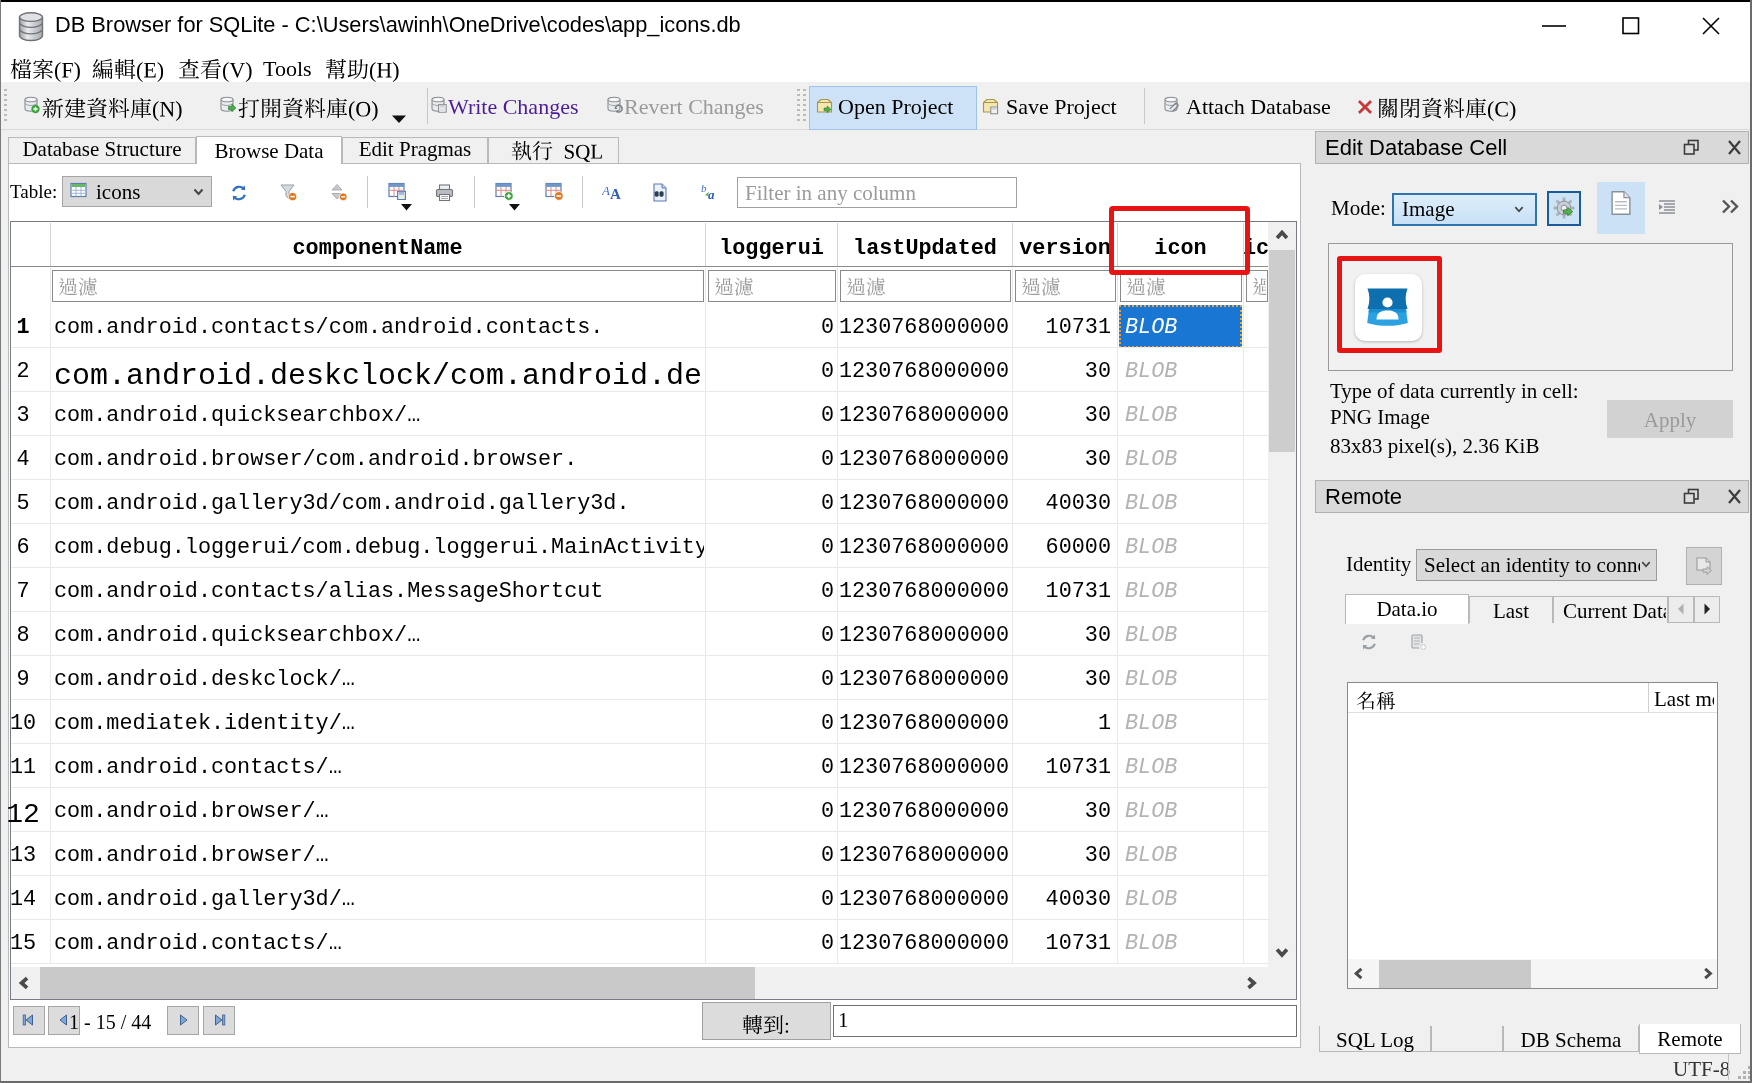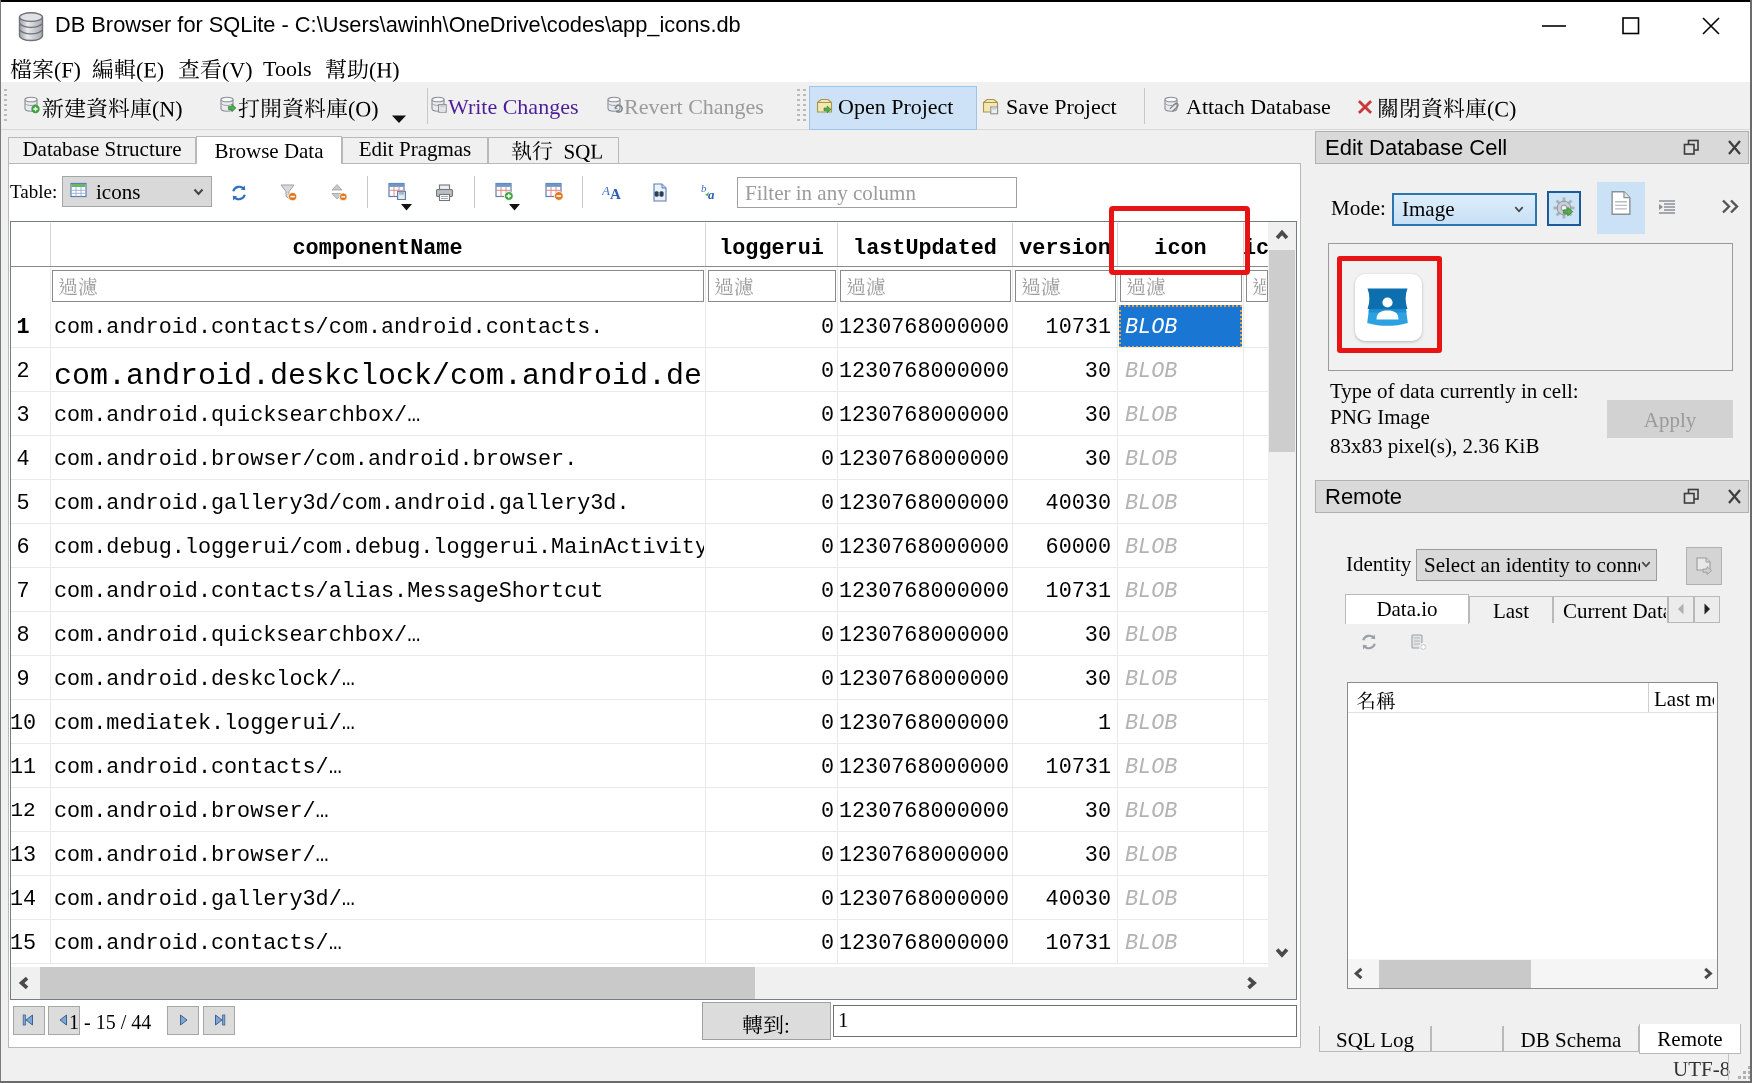--- a/index.html
+++ b/index.html
@@ -335,34 +335,34 @@
 <div class="a mono" style="left:1125px;top:623px;font-size:21.8px;font-style:italic;color:#b3b3b3">BLOB</div>
 <div class="a" style="left:11px;top:655px;width:1257px;height:1px;background:#e9e9e9"></div>
 <div class="a mono" style="left:23px;top:667px;font-size:21.8px;font-weight:normal;transform:translateX(-50%)">9</div>
 <div class="a mono" style="left:54px;top:667px;font-size:21.8px;white-space:nowrap;width:650px;overflow:hidden">com.android.deskclock/…</div>
 <div class="a mono" style="left:834px;top:667px;font-size:21.8px;transform:translateX(-100%)">0</div>
 <div class="a mono" style="left:1009px;top:667px;font-size:21.8px;transform:translateX(-100%)">1230768000000</div>
 <div class="a mono" style="left:1111px;top:667px;font-size:21.8px;transform:translateX(-100%)">30</div>
 <div class="a mono" style="left:1125px;top:667px;font-size:21.8px;font-style:italic;color:#b3b3b3">BLOB</div>
 <div class="a" style="left:11px;top:699px;width:1257px;height:1px;background:#e9e9e9"></div>
 <div class="a mono" style="left:23px;top:711px;font-size:21.8px;font-weight:normal;transform:translateX(-50%)">10</div>
-<div class="a mono" style="left:54px;top:711px;font-size:21.8px;white-space:nowrap;width:650px;overflow:hidden">com.mediatek.loggerui/…</div>
+<div class="a mono" style="left:54px;top:711px;font-size:21.8px;white-space:nowrap;width:650px;overflow:hidden">com.mediatek.identity/…</div>
 <div class="a mono" style="left:834px;top:711px;font-size:21.8px;transform:translateX(-100%)">0</div>
 <div class="a mono" style="left:1009px;top:711px;font-size:21.8px;transform:translateX(-100%)">1230768000000</div>
 <div class="a mono" style="left:1111px;top:711px;font-size:21.8px;transform:translateX(-100%)">1</div>
 <div class="a mono" style="left:1125px;top:711px;font-size:21.8px;font-style:italic;color:#b3b3b3">BLOB</div>
 <div class="a" style="left:11px;top:743px;width:1257px;height:1px;background:#e9e9e9"></div>
 <div class="a mono" style="left:23px;top:755px;font-size:21.8px;font-weight:normal;transform:translateX(-50%)">11</div>
 <div class="a mono" style="left:54px;top:755px;font-size:21.8px;white-space:nowrap;width:650px;overflow:hidden">com.android.contacts/…</div>
 <div class="a mono" style="left:834px;top:755px;font-size:21.8px;transform:translateX(-100%)">0</div>
 <div class="a mono" style="left:1009px;top:755px;font-size:21.8px;transform:translateX(-100%)">1230768000000</div>
 <div class="a mono" style="left:1111px;top:755px;font-size:21.8px;transform:translateX(-100%)">10731</div>
 <div class="a mono" style="left:1125px;top:755px;font-size:21.8px;font-style:italic;color:#b3b3b3">BLOB</div>
 <div class="a" style="left:11px;top:787px;width:1257px;height:1px;background:#e9e9e9"></div>
-<div class="a mono" style="left:23px;top:799px;font-size:21px;font-weight:normal;transform:translateX(-50%)">12</div>
+<div class="a mono" style="left:23px;top:799px;font-size:28px;font-weight:normal;transform:translateX(-50%)">12</div>
 <div class="a mono" style="left:54px;top:799px;font-size:21.8px;white-space:nowrap;width:650px;overflow:hidden">com.android.browser/…</div>
 <div class="a mono" style="left:834px;top:799px;font-size:21.8px;transform:translateX(-100%)">0</div>
 <div class="a mono" style="left:1009px;top:799px;font-size:21.8px;transform:translateX(-100%)">1230768000000</div>
 <div class="a mono" style="left:1111px;top:799px;font-size:21.8px;transform:translateX(-100%)">30</div>
 <div class="a mono" style="left:1125px;top:799px;font-size:21.8px;font-style:italic;color:#b3b3b3">BLOB</div>
 <div class="a" style="left:11px;top:831px;width:1257px;height:1px;background:#e9e9e9"></div>
 <div class="a mono" style="left:23px;top:843px;font-size:21.8px;font-weight:normal;transform:translateX(-50%)">13</div>
 <div class="a mono" style="left:54px;top:843px;font-size:21.8px;white-space:nowrap;width:650px;overflow:hidden">com.android.browser/…</div>
 <div class="a mono" style="left:834px;top:843px;font-size:21.8px;transform:translateX(-100%)">0</div>
 <div class="a mono" style="left:1009px;top:843px;font-size:21.8px;transform:translateX(-100%)">1230768000000</div>

